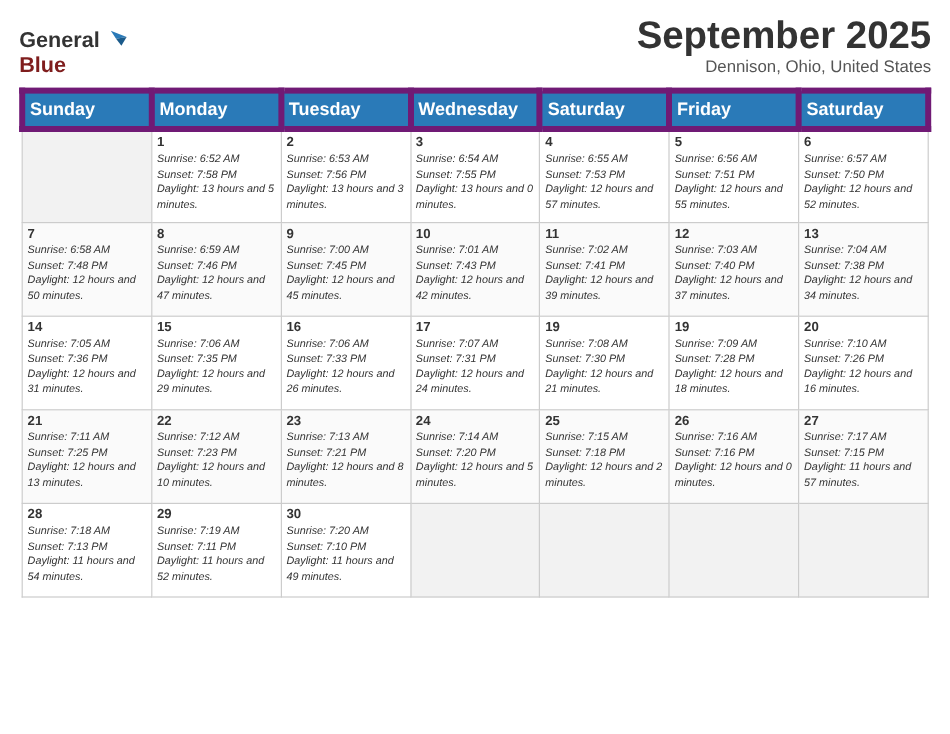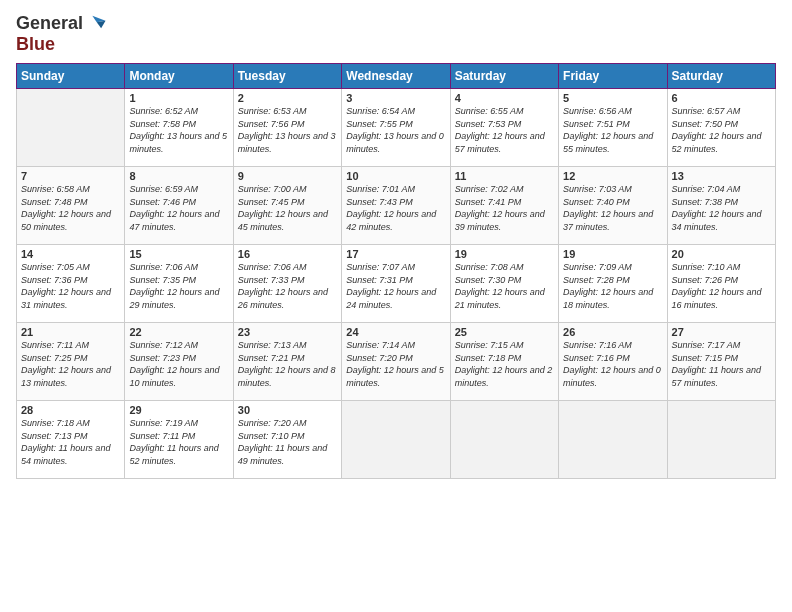--- a/index.html
+++ b/index.html
@@ -23,20 +23,21 @@
       margin-bottom: 8px;
     }
     .logo {
       display: flex;
       flex-direction: column;
       align-items: flex-start;
     }
     .logo-text {
       display: flex;
       align-items: center;
+      margin-top: 10px;
     }
     .logo-icon {
       width: 22px;
       height: 22px;
       margin-left: 2px;
     }
     .title-section {
       text-align: right;
     }
     .calendar-title {
@@ -50,24 +51,24 @@
       color: #555;
     }
     table {
       width: 100%;
       border-collapse: collapse;
       table-layout: fixed;
     }
     thead tr th {
       background-color: #2a7ab8;
       color: #fff;
-      font-size: 12px;
+      font-size: 15px;
       font-weight: bold;
       padding: 5px 4px;
-      border: 1px solid #701a75;
+      border: 5px solid #701a75;
       text-align: left;
     }
     tbody tr td {
       border: 1px solid #ccc;
       vertical-align: top;
       padding: 3px 4px;
       font-size: 9.5px;
       color: #333;
       height: 78px;
     }
@@ -102,20 +103,24 @@
         <span style="font-size:18px;font-weight:bold;color:#333;">General</span>
         <svg class="logo-icon" viewBox="0 0 30 30" width="22" height="22">
           <polygon points="10,5 28,12 16,14" fill="#2a7ab8"></polygon>
           <polygon points="16,14 28,12 22,22" fill="#1a5a8a"></polygon>
         </svg>
       </div>
       <div>
         <span style="font-size:18px;font-weight:bold;color:#7f1d1d;">Blue</span>
       </div>
     </div>
+    <div class="title-section">
+      <div class="calendar-title">September 2025</div>
+      <div class="calendar-subtitle">Dennison, Ohio, United States</div>
+    </div>
   </div>
 
   <table>
     <thead>
       <tr>
       <th>Sunday</th>
           <th>Monday</th>
           <th>Tuesday</th>
           <th>Wednesday</th>
           <th>Saturday</th>

